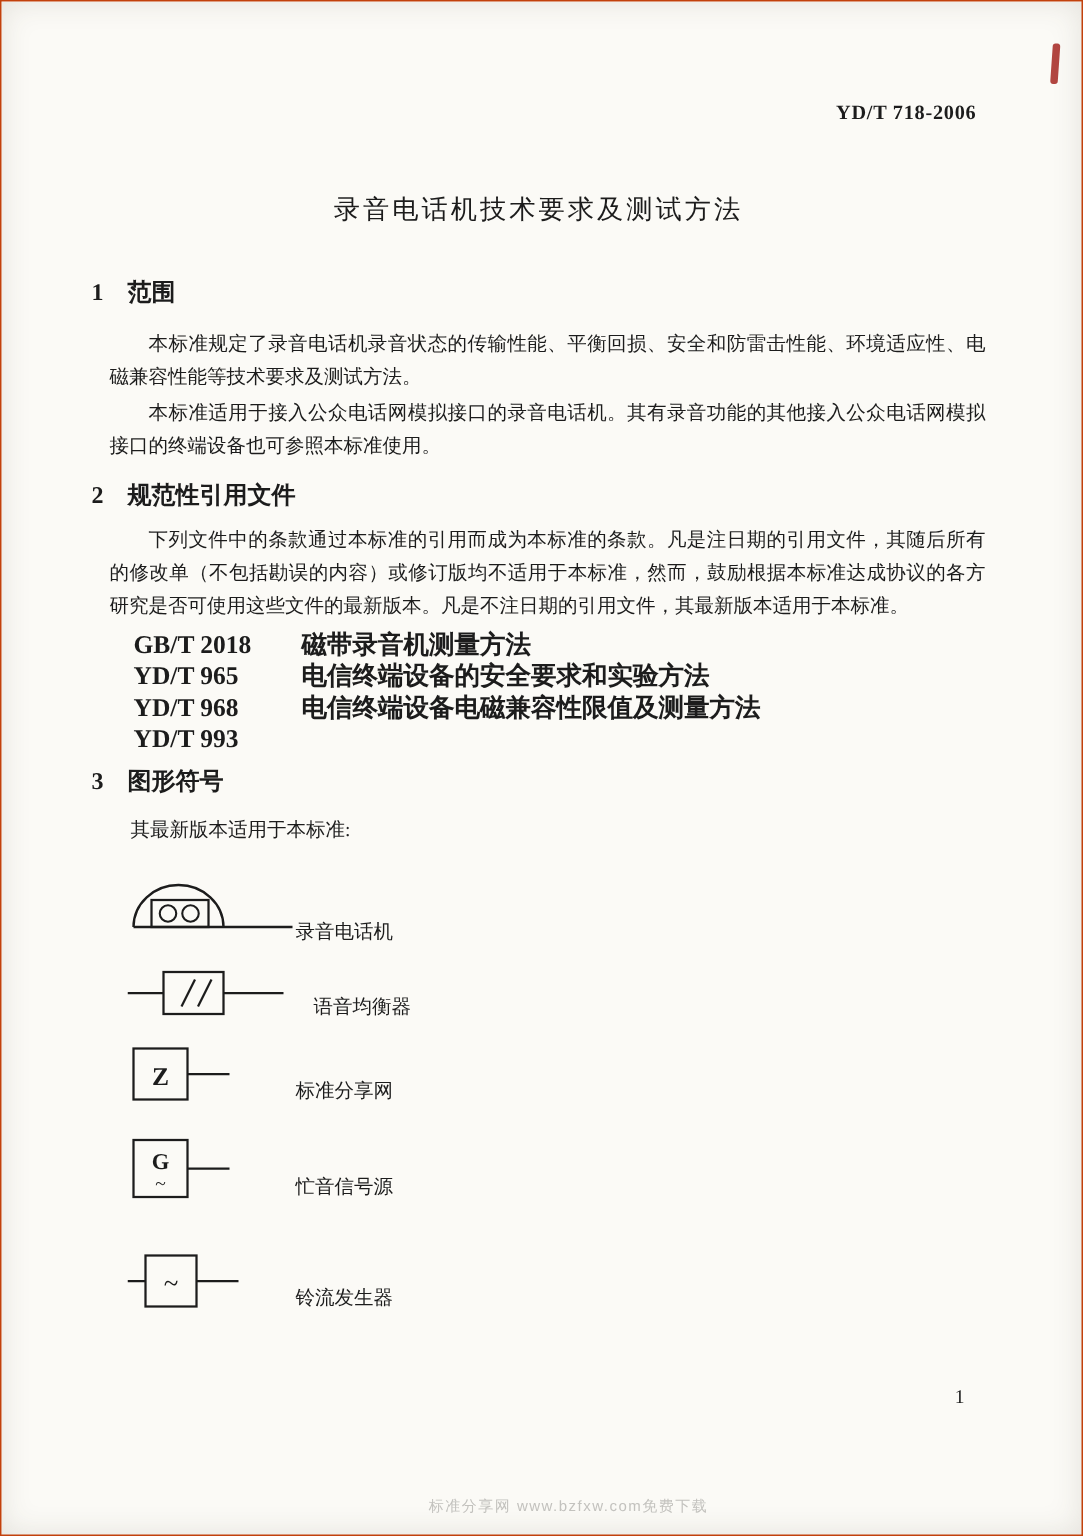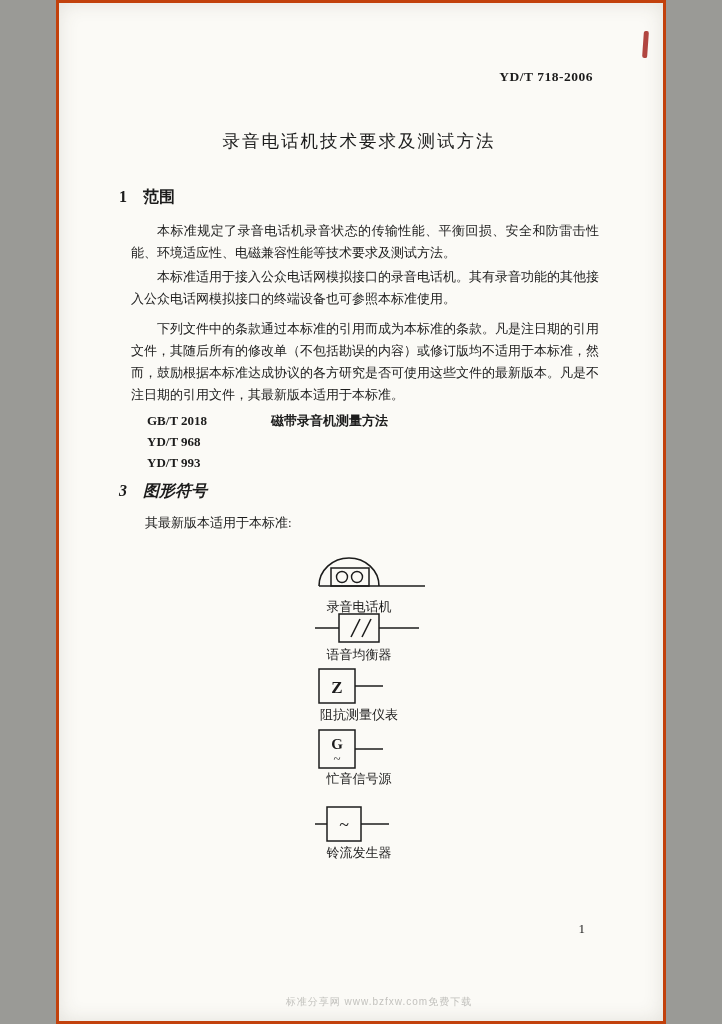--- a/index.html
+++ b/index.html
@@ -1,25 +1,25 @@
 <!DOCTYPE html>
 <html><head>
 <meta charset="utf-8">
 <style>
   * { margin:0; padding:0; box-sizing:border-box; }
   html,body { background:#9a9a96; }
   .page {
     position:relative;
-    width:610px; height:1024px;
+    width:722px; height:1024px;
     margin:0 auto;
     background:#fbfaf6;
     color:#1c1c1c;
     font-family:"Liberation Serif","DejaVu Serif",serif;
     overflow:hidden;
-    border:3px solid #c2410c;
+    border:1px solid #c2410c;
     box-shadow: inset 0 0 20px rgba(70,62,50,.13);
   }
   .doc-code {
     position:absolute; top:66px; right:70px;
     font-size:13.5px; font-weight:bold; letter-spacing:.5px;
   }
   .red-mark {
     position:absolute; top:28px; right:15px;
     width:5px; height:27px; background:#a32620;
     border-radius:2px; transform:rotate(4deg);
@@ -36,30 +36,30 @@
     font-size:13px; line-height:22px;
     text-indent:2em; text-align:justify;margin-left:12px;
   }
   .p1a { margin-top:12px; }
   .p1b { margin-top:2px; }
   .h2 { margin-top:12px; }
   .p2a { margin-top:8px; }
   .refs { margin-top:4px; }
   .ref-row {
     display:flex; padding-left:28px;
-    font-size:13px; font-weight:bold; line-height:21px;gap:12px;
+    font-size:17px; font-weight:bold; line-height:21px;
   }
   .ref-code { width:112px; flex:none; }
-  .h3 { margin-top:8px;font-style:italic; }
+  .h3 { margin-top:8px; }
   .p3a { margin-top:10px; text-indent:2em; font-size:13px; line-height:22px; }
-  .sym-row { display:flex; align-items:center;flex-direction:column; }
+  .sym-row { display:flex; align-items:flex-end; }
   .sym-gfx { width:136px; padding-left:24px; flex:none; }
   .sym-label { font-size:13px; }
   .row-phone { margin-top:8px;  height:58px; }
-  .row-eq    { margin-top:10px; height:40px; }
+  .row-eq    { margin-top:10px; height:40px;gap:12px; }
   .row-z     { margin-top:16px; height:40px; }
   .row-g     { margin-top:22px; height:42px; }
   .row-ring  { margin-top:34px; height:40px; }
   svg { display:block; }
   svg text { font-family:"Liberation Serif","DejaVu Serif",serif; fill:#1c1c1c; }
   .page-num {
     position:absolute; right:78px; bottom:84px; font-size:13px;
   }
   .watermark {
     position:absolute; bottom:12px; left:0; width:100%;
@@ -78,29 +78,35 @@
   <div class="doc-code">YD/T 718-2006</div>
 
   <div class="content">
 
     <div class="title">录音电话机技术要求及测试方法</div>
 
     <div class="sec-heading h1">1　范围</div>
     <p class="para p1a">本标准规定了录音电话机录音状态的传输性能、平衡回损、安全和防雷击性能、环境适应性、电磁兼容性能等技术要求及测试方法。</p>
     <p class="para p1b">本标准适用于接入公众电话网模拟接口的录音电话机。其有录音功能的其他接入公众电话网模拟接口的终端设备也可参照本标准使用。</p>
 
+    <div class="sec-heading h2">2　规范性引用文件</div>
     <p class="para p2a">下列文件中的条款通过本标准的引用而成为本标准的条款。凡是注日期的引用文件，其随后所有的修改单（不包括勘误的内容）或修订版均不适用于本标准，然而，鼓励根据本标准达成协议的各方研究是否可使用这些文件的最新版本。凡是不注日期的引用文件，其最新版本适用于本标准。</p>
 
     <div class="refs">
       <div class="ref-row">
         <span class="ref-code">GB/T 2018</span>
         <span class="ref-title">磁带录音机测量方法</span>
       </div>
       <div class="ref-row">
+        <span class="ref-code">YD/T 965</span>
+        <span class="ref-title">电信终端设备的安全要求和实验方法</span>
+      </div>
+      <div class="ref-row">
         <span class="ref-code">YD/T 968</span>
+        <span class="ref-title">电信终端设备电磁兼容性限值及测量方法</span>
       </div>
       <div class="ref-row">
         <span class="ref-code">YD/T 993</span>
       </div>
     </div>
 
     <div class="sec-heading h3">3　图形符号</div>
     <p class="p3a">其最新版本适用于本标准:</p>
 
     <div class="sym-row row-phone">
@@ -130,21 +136,21 @@
     </div>
 
     <div class="sym-row row-z">
       <div class="sym-gfx">
         <svg width="112" height="40" viewBox="0 0 112 40">
           <rect x="4" y="3" width="36" height="34" fill="none" stroke="#1c1c1c" stroke-width="1.5"></rect>
           <text x="22" y="27" text-anchor="middle" font-size="17" font-weight="bold">Z</text>
           <line x1="40" y1="20" x2="68" y2="20" stroke="#1c1c1c" stroke-width="1.5"></line>
         </svg>
       </div>
-      <span class="sym-label">阻抗测量仪表</span>
+      <span class="sym-label">标准分享网</span>
     </div>
 
     <div class="sym-row row-g">
       <div class="sym-gfx">
         <svg width="112" height="42" viewBox="0 0 112 42">
           <rect x="4" y="2" width="36" height="38" fill="none" stroke="#1c1c1c" stroke-width="1.5"></rect>
           <text x="22" y="21" text-anchor="middle" font-size="15" font-weight="bold">G</text>
           <text x="22" y="35" text-anchor="middle" font-size="13">~</text>
           <line x1="40" y1="21" x2="68" y2="21" stroke="#1c1c1c" stroke-width="1.5"></line>
         </svg>

